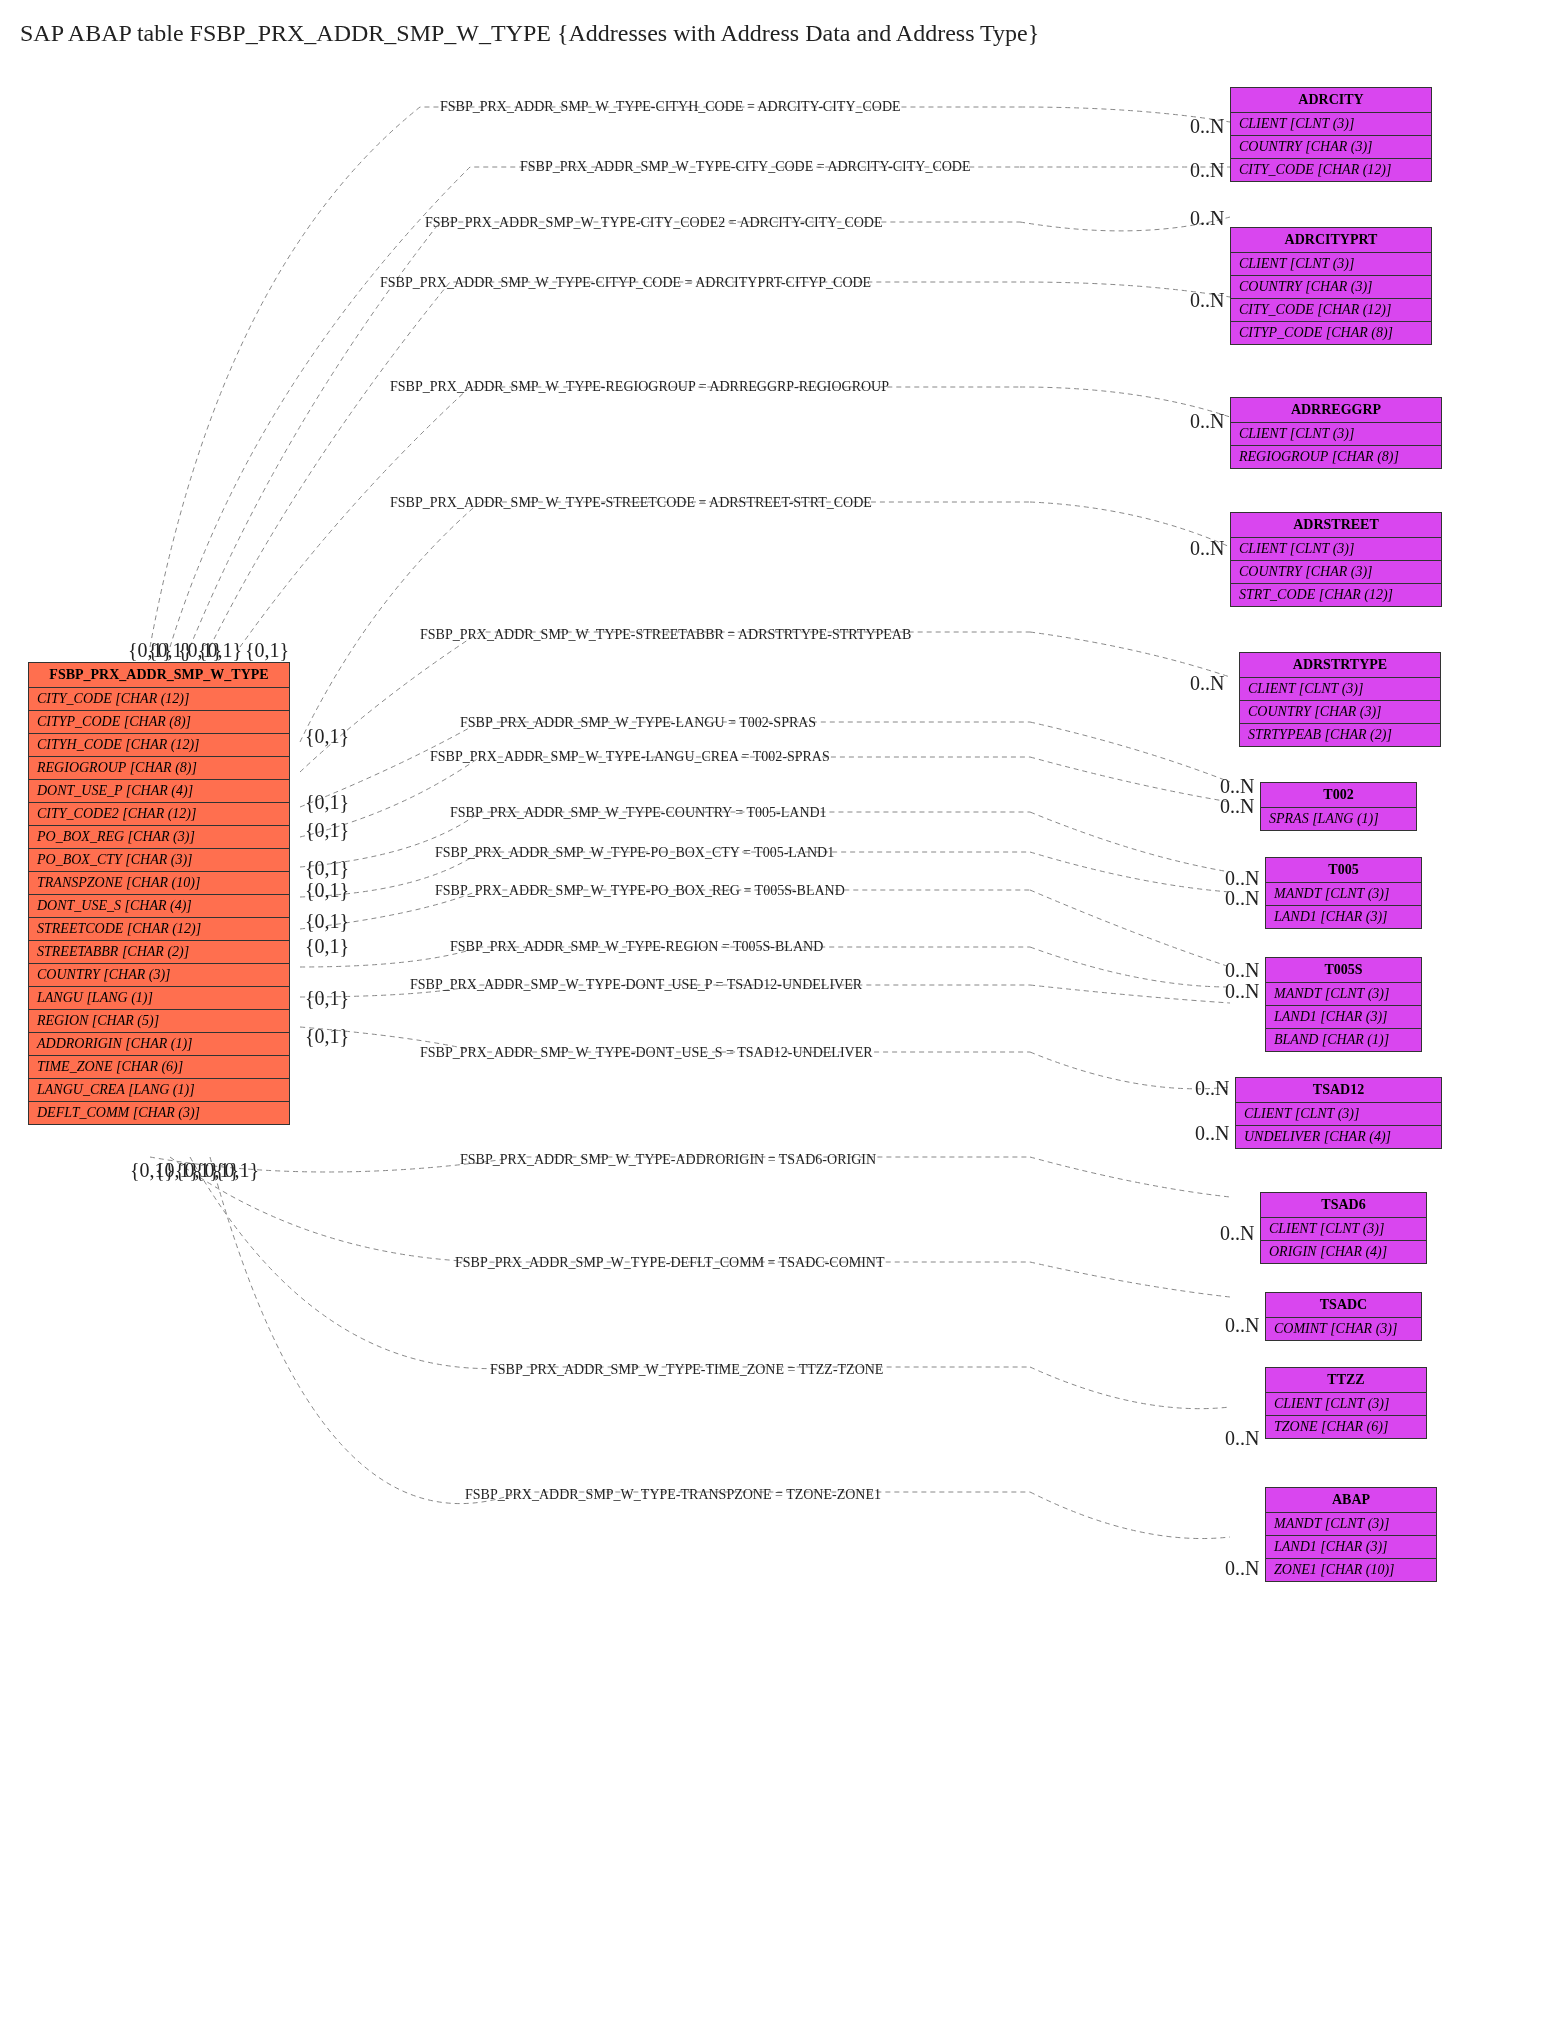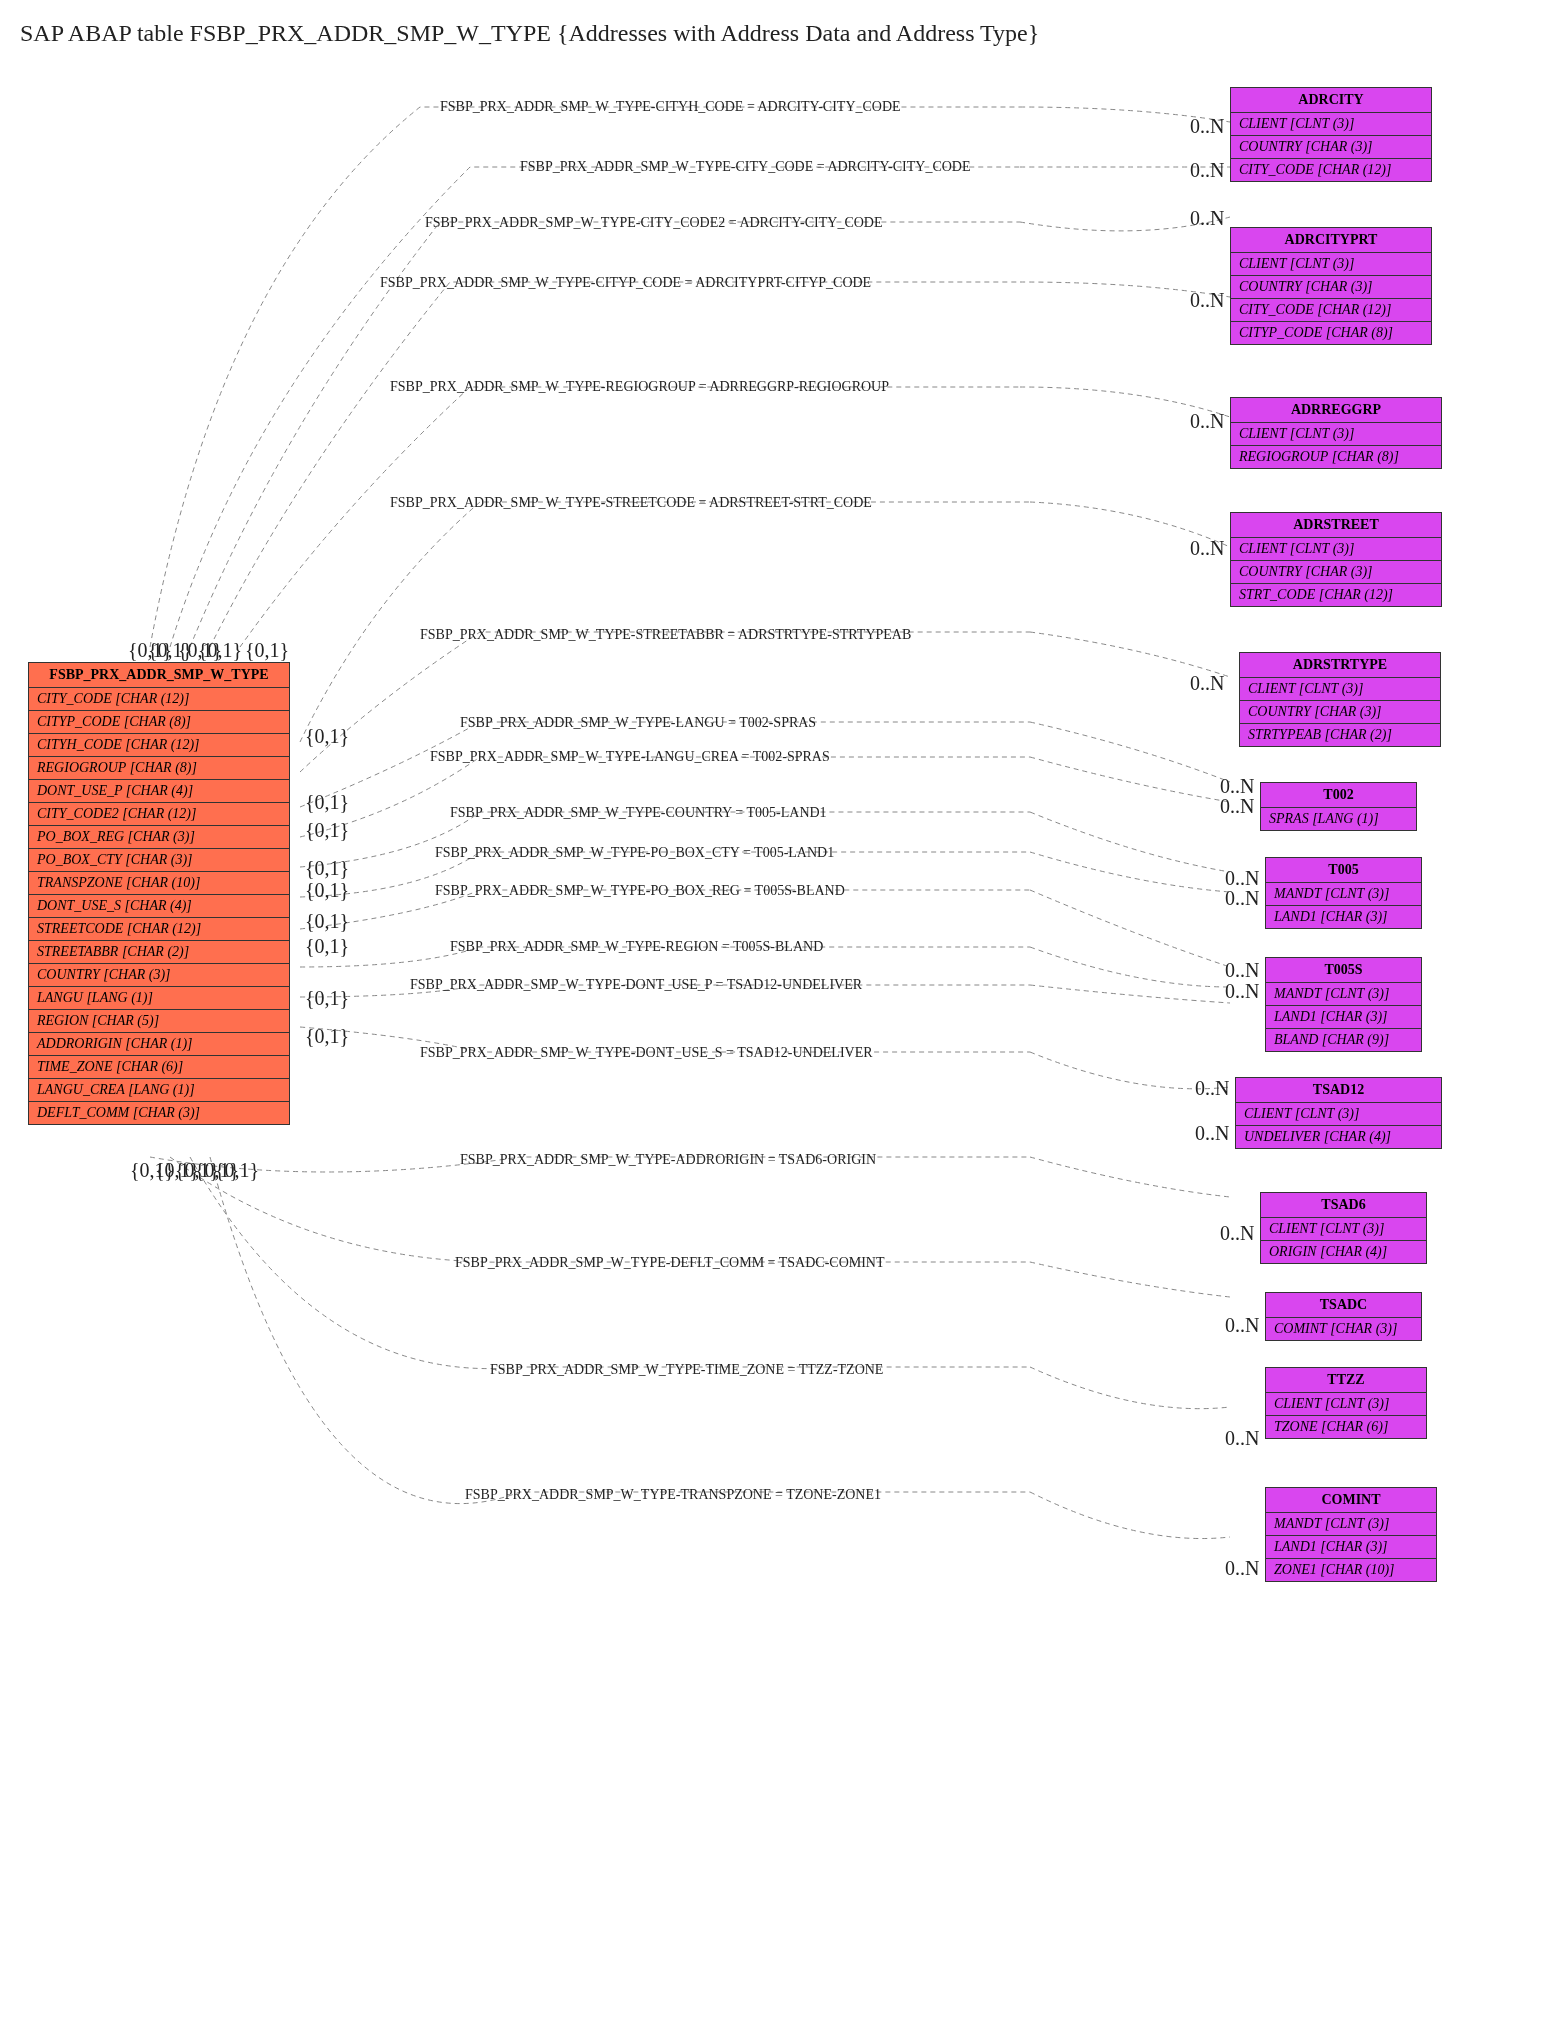--- a/index.html
+++ b/index.html
@@ -192,21 +192,21 @@
 <div class="entity ref-entity" style="left:1245px; top:790px; width:155px;">
   <div class="entity-header">T005</div>
   <div class="entity-field">MANDT [CLNT (3)]</div>
   <div class="entity-field">LAND1 [CHAR (3)]</div>
 </div>
 
 <div class="entity ref-entity" style="left:1245px; top:890px; width:155px;">
   <div class="entity-header">T005S</div>
   <div class="entity-field">MANDT [CLNT (3)]</div>
   <div class="entity-field">LAND1 [CHAR (3)]</div>
-  <div class="entity-field">BLAND [CHAR (9)]</div>
+  <div class="entity-field">BLAND [CHAR (1)]</div>
 </div>
 
 <div class="entity ref-entity" style="left:1215px; top:1010px; width:205px;">
   <div class="entity-header">TSAD12</div>
   <div class="entity-field">CLIENT [CLNT (3)]</div>
   <div class="entity-field">UNDELIVER [CHAR (4)]</div>
 </div>
 
 <div class="entity ref-entity" style="left:1240px; top:1125px; width:165px;">
   <div class="entity-header">TSAD6</div>
@@ -219,21 +219,21 @@
   <div class="entity-field">COMINT [CHAR (3)]</div>
 </div>
 
 <div class="entity ref-entity" style="left:1245px; top:1300px; width:160px;">
   <div class="entity-header">TTZZ</div>
   <div class="entity-field">CLIENT [CLNT (3)]</div>
   <div class="entity-field">TZONE [CHAR (6)]</div>
 </div>
 
 <div class="entity ref-entity" style="left:1245px; top:1420px; width:170px;">
-  <div class="entity-header">COMINT</div>
+  <div class="entity-header">ABAP</div>
   <div class="entity-field">MANDT [CLNT (3)]</div>
   <div class="entity-field">LAND1 [CHAR (3)]</div>
   <div class="entity-field">ZONE1 [CHAR (10)]</div>
 </div>
 
 <div class="rel-label" style="left:420px; top:32px;">FSBP_PRX_ADDR_SMP_W_TYPE-CITYH_CODE = ADRCITY-CITY_CODE</div>
 <div class="rel-label" style="left:500px; top:92px;">FSBP_PRX_ADDR_SMP_W_TYPE-CITY_CODE = ADRCITY-CITY_CODE</div>
 <div class="rel-label" style="left:405px; top:148px;">FSBP_PRX_ADDR_SMP_W_TYPE-CITY_CODE2 = ADRCITY-CITY_CODE</div>
 <div class="rel-label" style="left:360px; top:208px;">FSBP_PRX_ADDR_SMP_W_TYPE-CITYP_CODE = ADRCITYPRT-CITYP_CODE</div>
 <div class="rel-label" style="left:370px; top:312px;">FSBP_PRX_ADDR_SMP_W_TYPE-REGIOGROUP = ADRREGGRP-REGIOGROUP</div>

